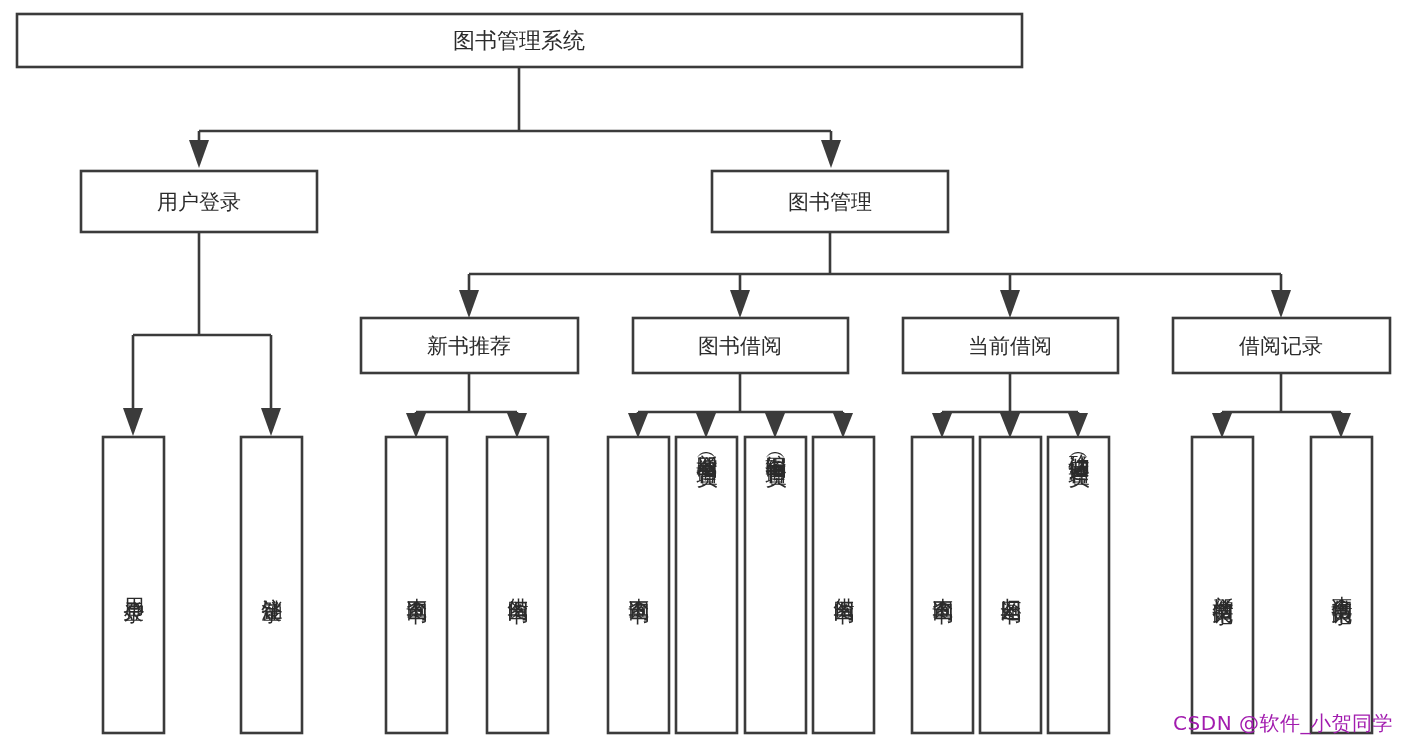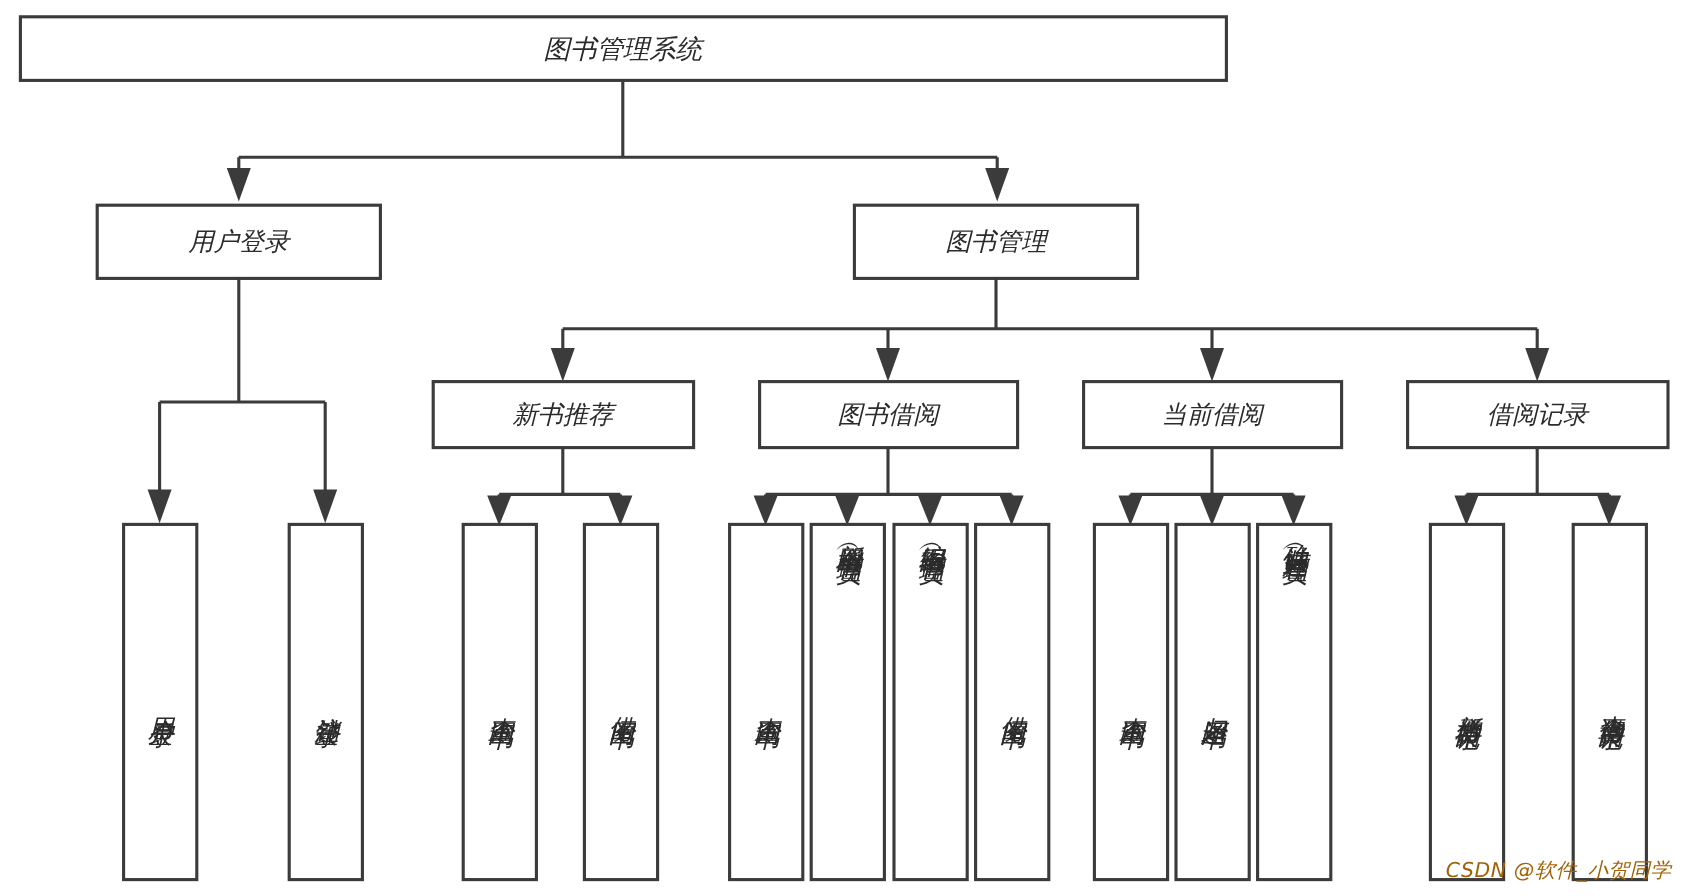--- a/index.html
+++ b/index.html
@@ -12,21 +12,20 @@
     width: 1405px;
     height: 747px;
     font-family: "DejaVu Sans", "Liberation Sans", sans-serif;
     overflow: hidden;
   }
   #diagram-root {
     position: relative;
     width: 1405px;
     height: 743px;
     background: #ffffff;
-    font-style: italic;
   }
   svg.diagram-canvas {
     display: block;
     width: 1405px;
     height: 747px;
   }
   
   .node-box {
     fill: #ffffff;
     stroke: #3b3b3b;
@@ -68,22 +67,22 @@
     line-height: 1.18;
     letter-spacing: 2px;
     color: #2b2b2b;
     white-space: nowrap;
   }
   .watermark {
     position: absolute;
     right: 12px;
     bottom: 6px;
     font-family: "DejaVu Sans", "Liberation Sans", sans-serif;
-    font-size: 17px;
-    color: #a16207;
+    font-size: 20px;
+    color: #a21caf;
     letter-spacing: 0.5px;
     white-space: nowrap;
     text-align: center;
   }
 </style>
 </head>
 <body>
 
 <div id="diagram-root">
 

